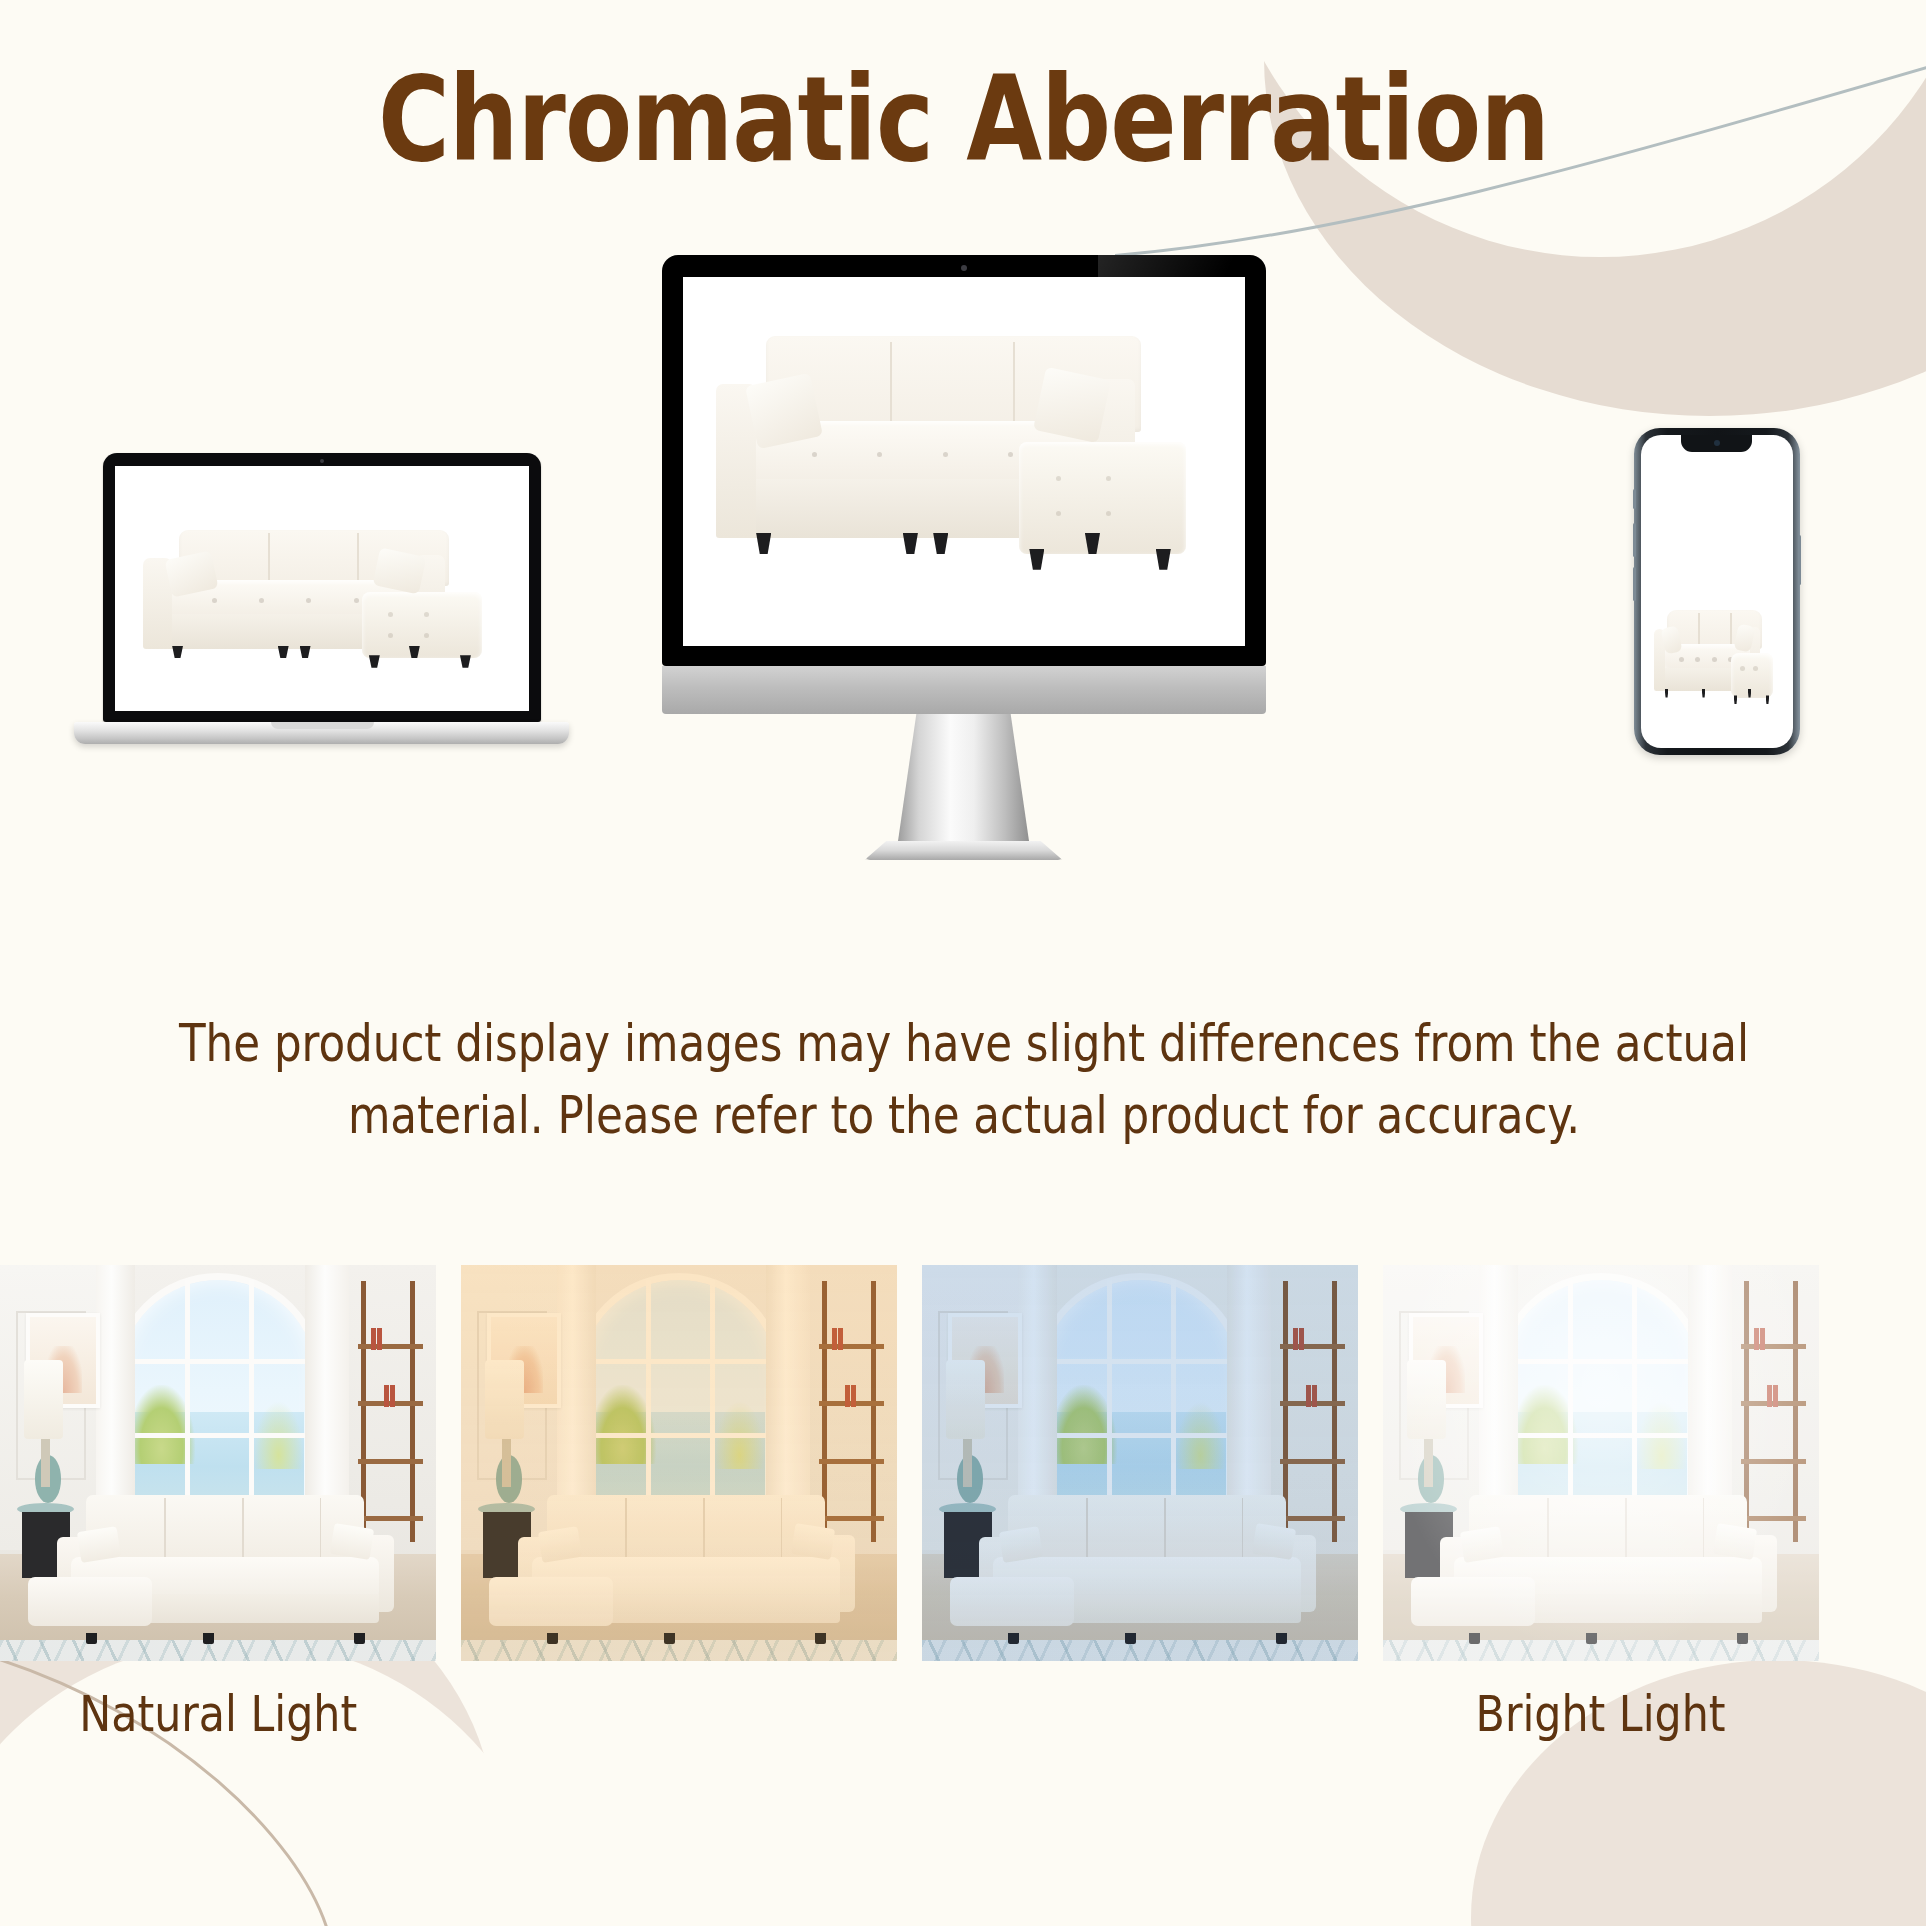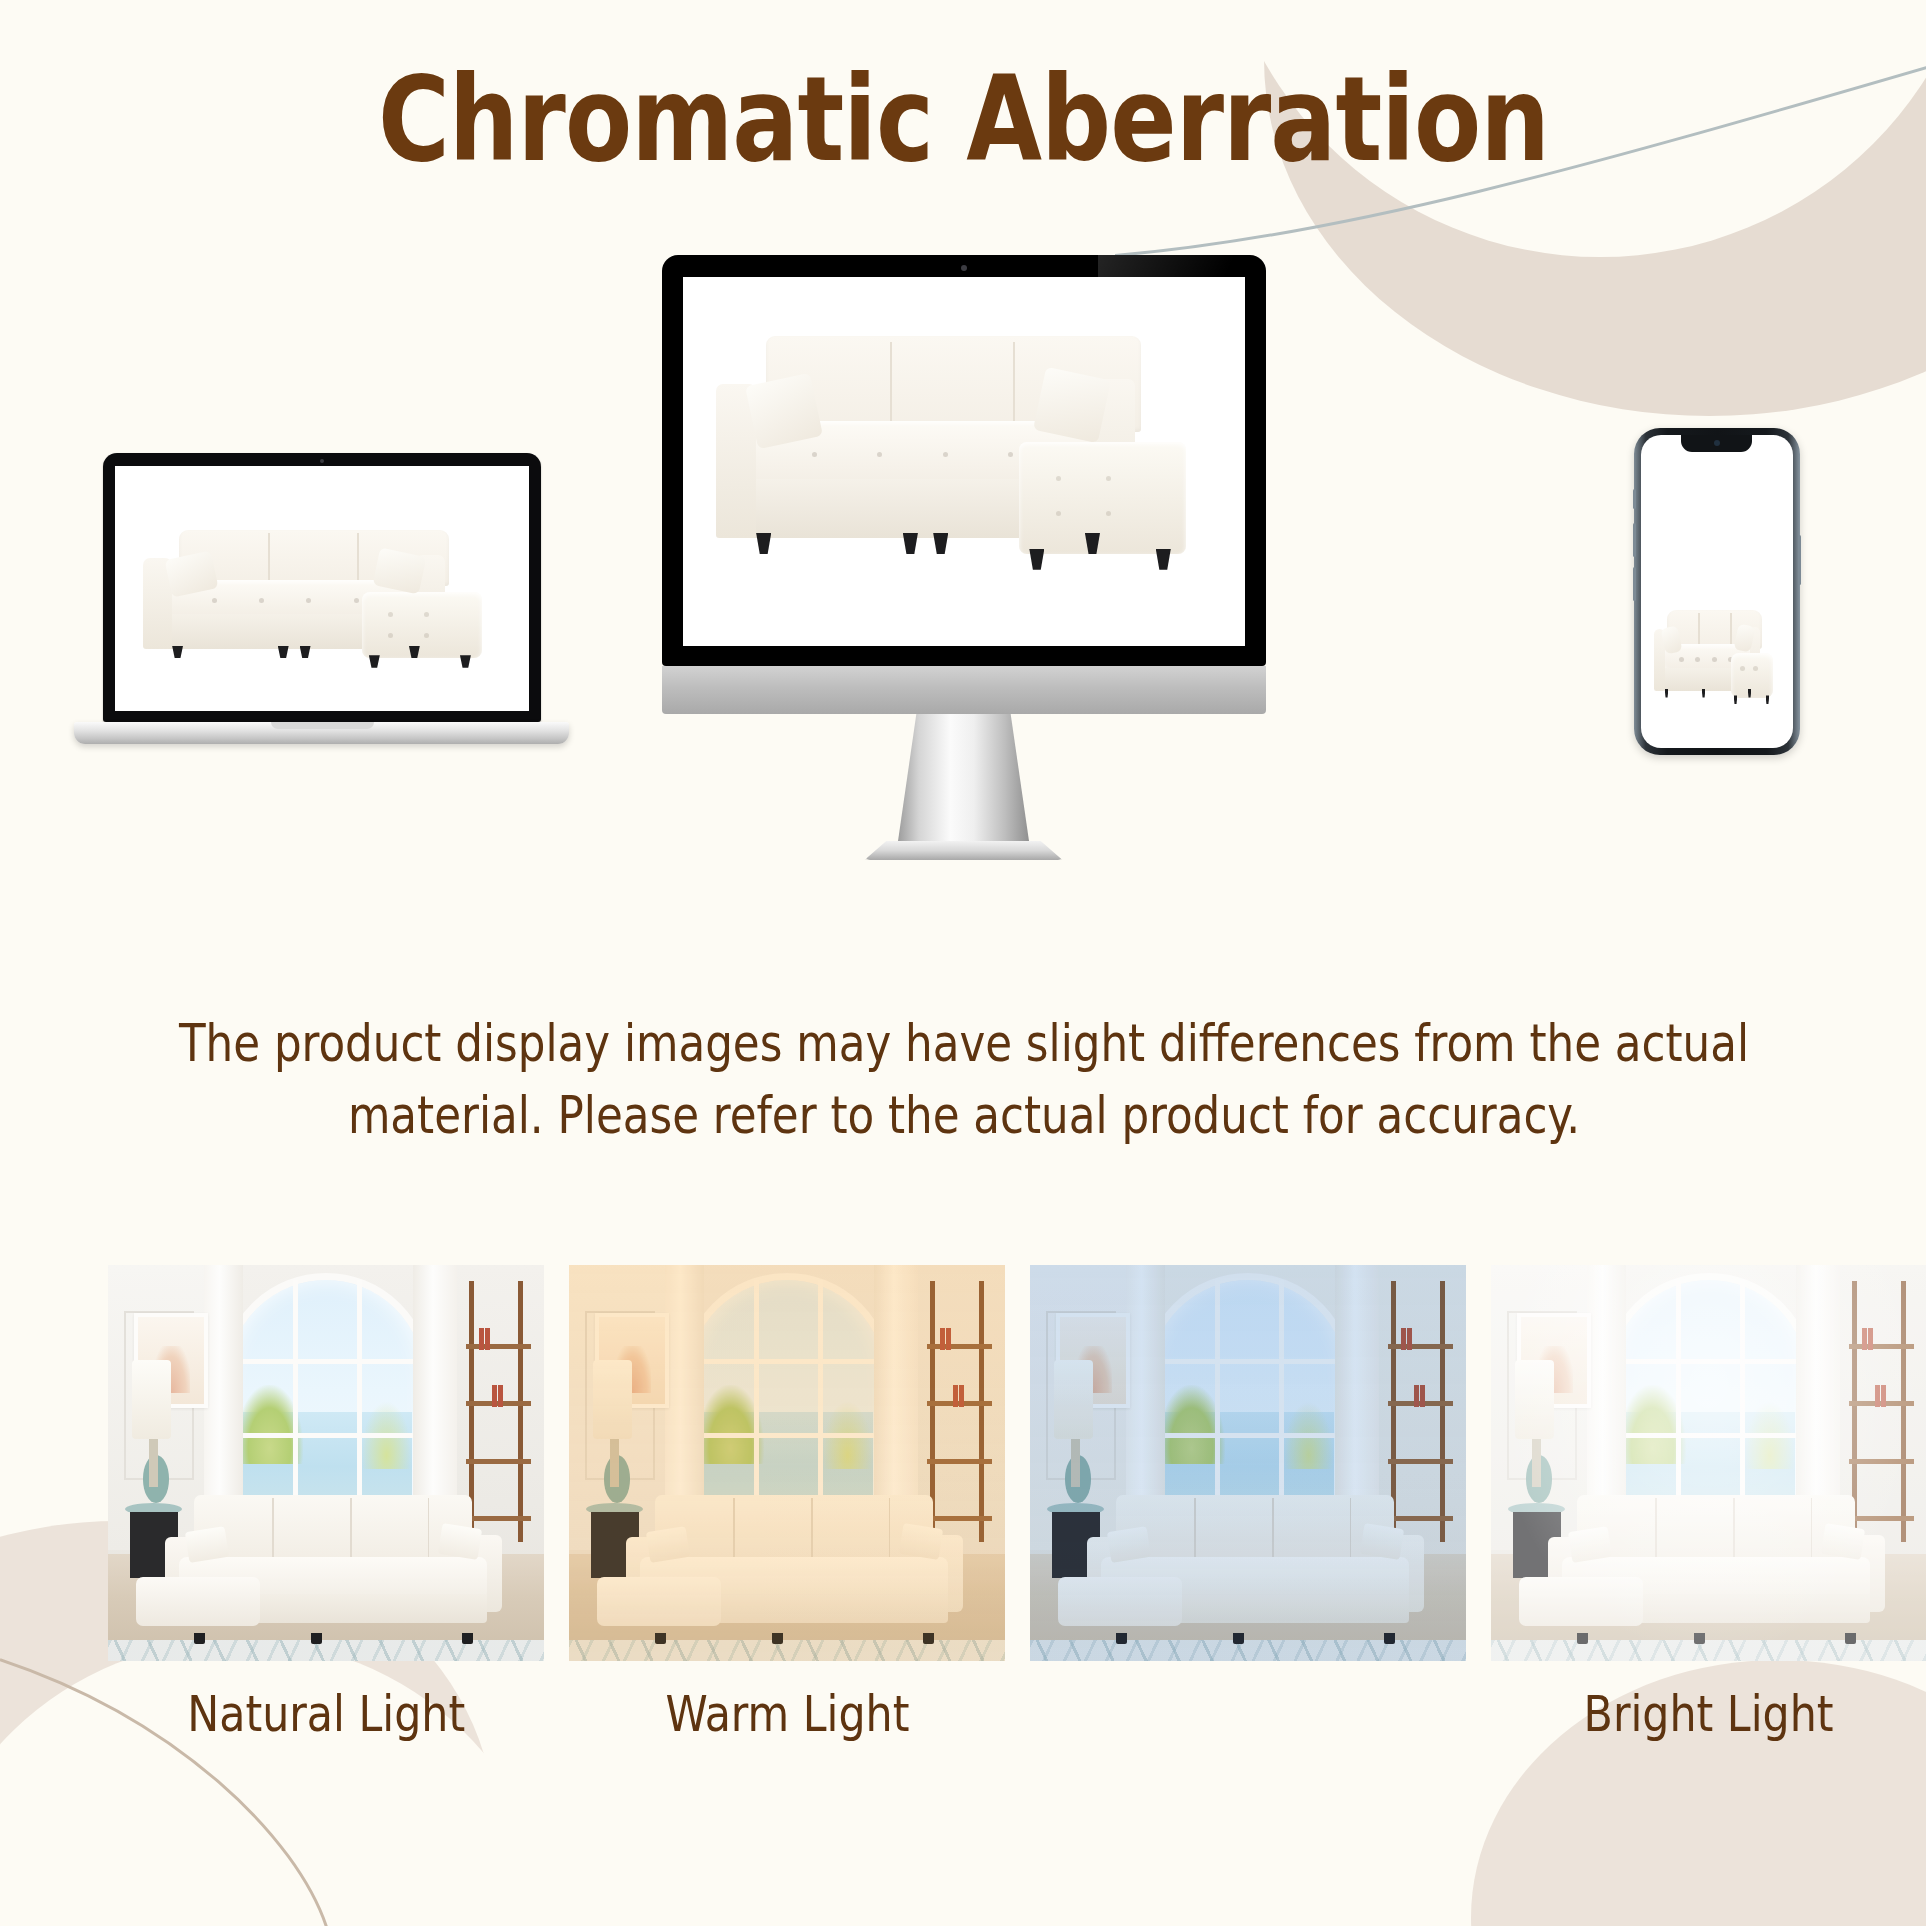--- a/index.html
+++ b/index.html
@@ -179,21 +179,21 @@
     line-height:1.42;
     font-family:"DejaVu Sans Condensed","Liberation Sans", sans-serif;
     font-stretch:condensed;
     z-index:5;
   }
   .disclaimer span { display:block; transform:scaleX(0.95); }
 
   
   .gallery {
     position:absolute; top:1265px; left:0; width:100%;
-    display:flex; justify-content:flex-end; gap:25px;
+    display:flex; justify-content:flex-start; gap:25px;
     z-index:5;
   }
   .gcell { width:436px; }
   .photo {
     width:436px; height:396px;
     position:relative; overflow:hidden;
     background:#fff;
   }
   .glabel {
     margin-top:24px; text-align:center;
@@ -675,23 +675,20 @@
           <div class="pil l"></div>
             <div class="pil r"></div>
           <div class="leg" style="left:14%"></div>
             <div class="leg" style="left:46%"></div>
             <div class="leg" style="right:10%"></div>
         </div>
       </div>
       <div class="tone warm"></div>
       <div class="tone warm2"></div>
     </div>
-    <div class="glabel">
-      <span>Warm Light</span>
-    </div>
   </div>
 
   <div class="gcell">
     <div class="photo">
       <div class="room">
         <div class="wall"></div>
           <div class="panelL"></div>
         <div class="window">
             <div class="outside"></div>
             <div class="greenery"></div>

